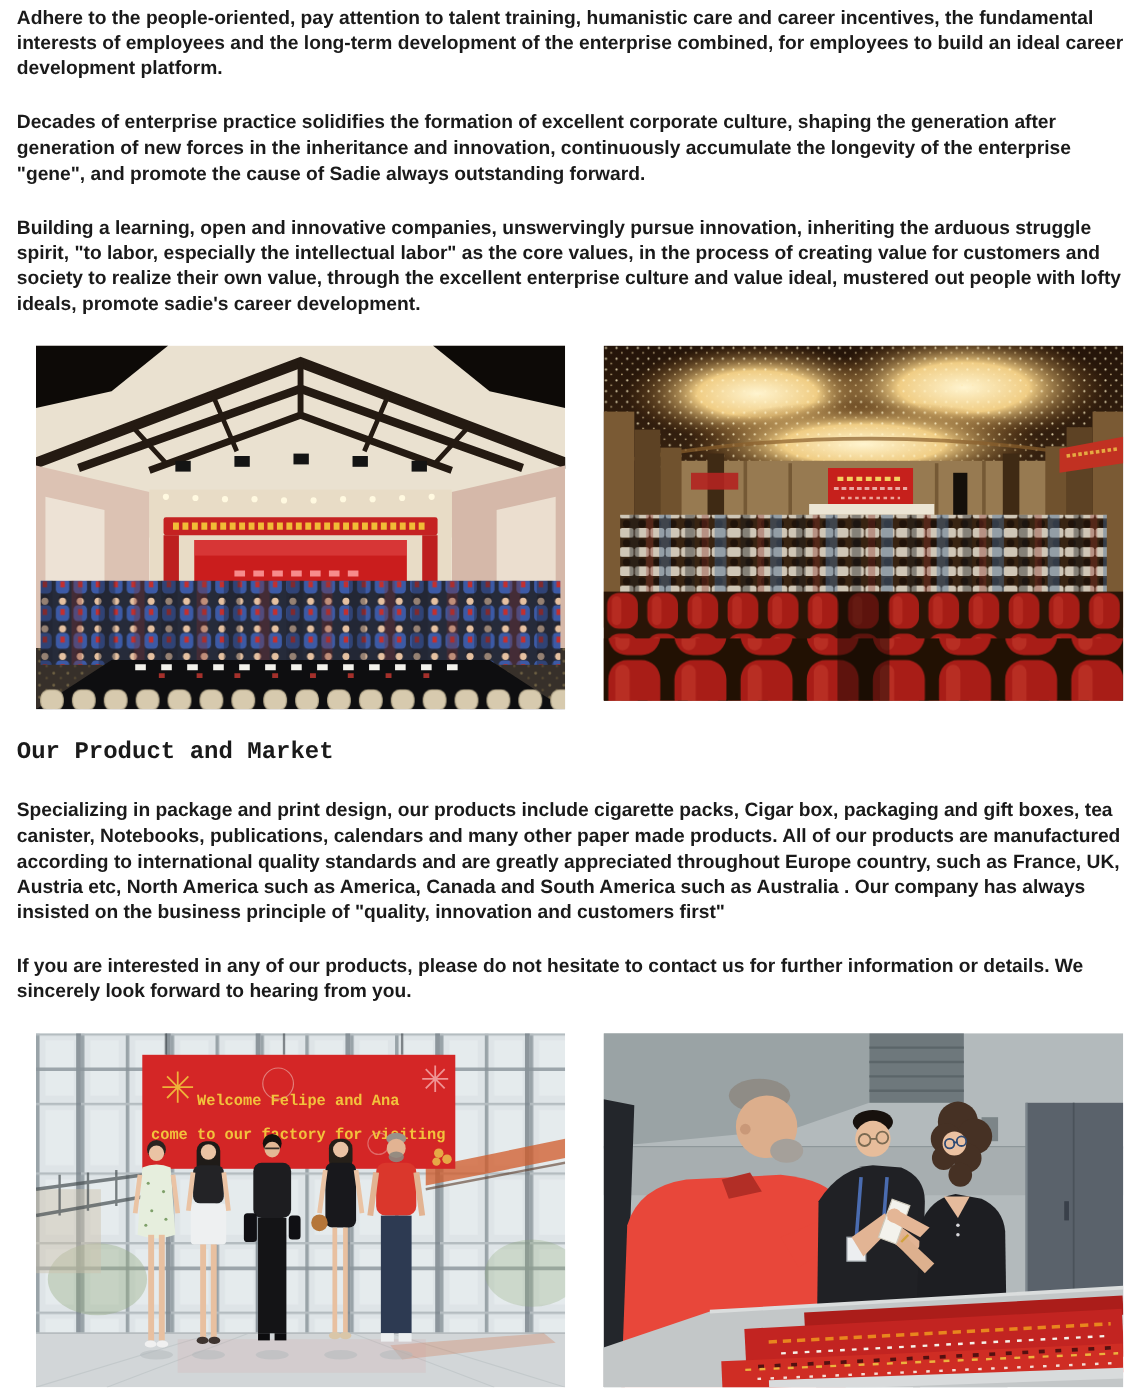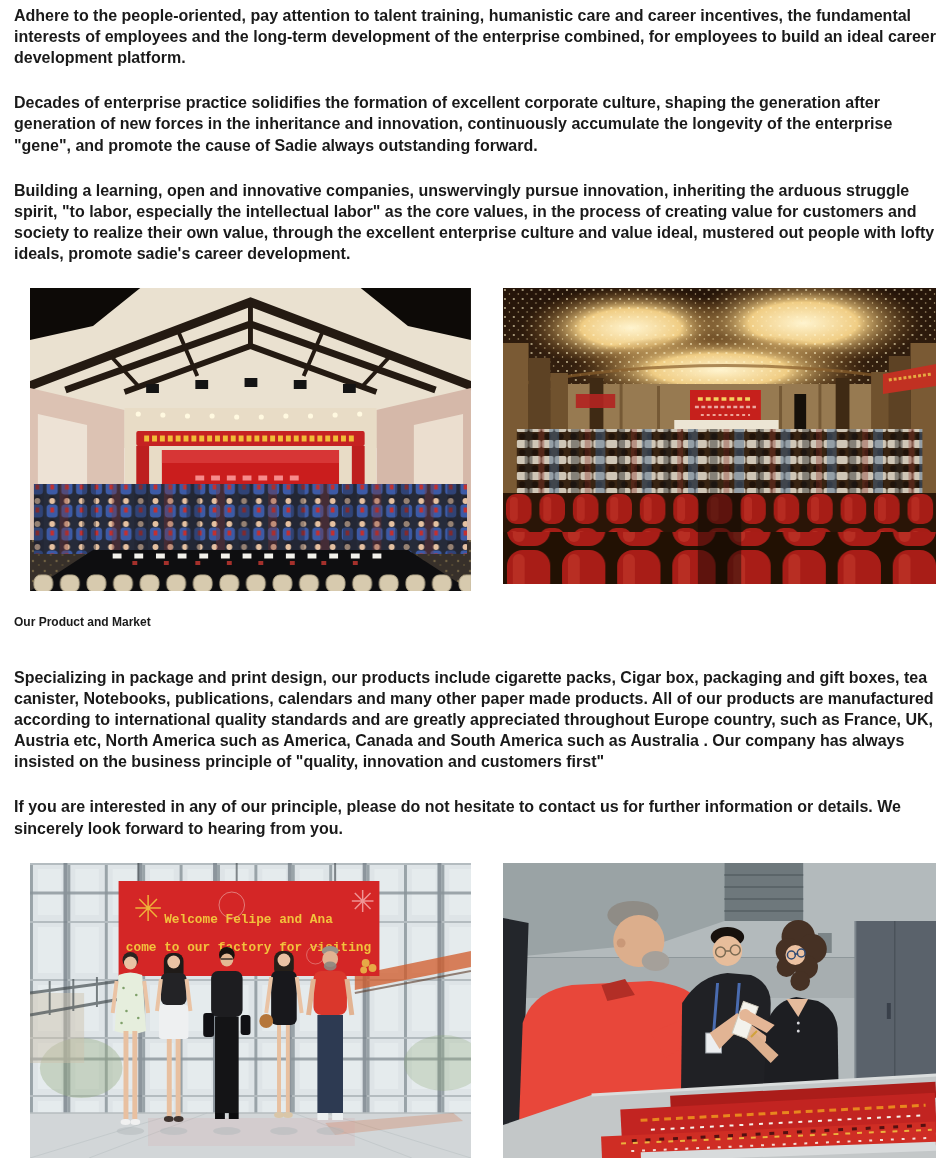--- a/index.html
+++ b/index.html
@@ -11,24 +11,25 @@
     font-family: "Liberation Sans", sans-serif;
     font-weight: bold;
     font-size: 16px;
     line-height: 1.32;
     box-sizing: border-box;
     padding: 5px 14px 16px 14px;
   }
   main { width: 922px; }
   p { margin: 0 0 24px 0; }
   h2 {
-    font-size: 12px;
+    font-size: 20px;
     font-weight: bold;
-    margin: 0 0 36px 0;
+    margin: 0 0 24px 0;
     line-height: 1.32;
+    font-family: Liberation Mono, monospace;
   }
   .photo-row {
     display: flex;
     gap: 32px;
     align-items: flex-start;
     margin: 12px 0 24px 16px;
   }
   figure { margin: 0; padding: 0; display: block; }
   figure svg { display: block; width: 100%; height: 100%; }
   .ph1 { width: 448px; height: 303px; }
@@ -209,21 +210,21 @@
         <rect x="0" y="244" width="440" height="52" fill="url(#p2chairBig)"></rect>
         <rect x="198" y="205" width="44" height="91" fill="#140a04" opacity="0.5"></rect>
       </svg>
     </figure>
 
   </div>
 
   <section>
     <h2>Our Product and Market</h2>
     <p>Specializing in package and print design, our products include cigarette packs, Cigar box, packaging and gift boxes, tea canister, Notebooks, publications, calendars and many other paper made products. All of our products are manufactured according to international quality standards and are greatly appreciated throughout Europe country, such as France, UK, Austria etc, North America such as America, Canada and South America such as Australia . Our company has always insisted on the business principle of "quality, innovation and customers first"</p>
-    <p>If you are interested in any of our principle, please do not hesitate to contact us for further information or details. We sincerely look forward to hearing from you.</p>
+    <p>If you are interested in any of our products, please do not hesitate to contact us for further information or details. We sincerely look forward to hearing from you.</p>
   </section>
 
   <div class="photo-row">
 
     <figure class="ph3">
       <svg viewBox="0 0 448 295" preserveAspectRatio="none" role="img">
         <defs>
           <pattern id="p3glass" width="38" height="58" patternUnits="userSpaceOnUse">
             <rect width="38" height="58" fill="#dee4e7"></rect>
             <rect x="0" y="0" width="3" height="58" fill="#99a3a8"></rect>

